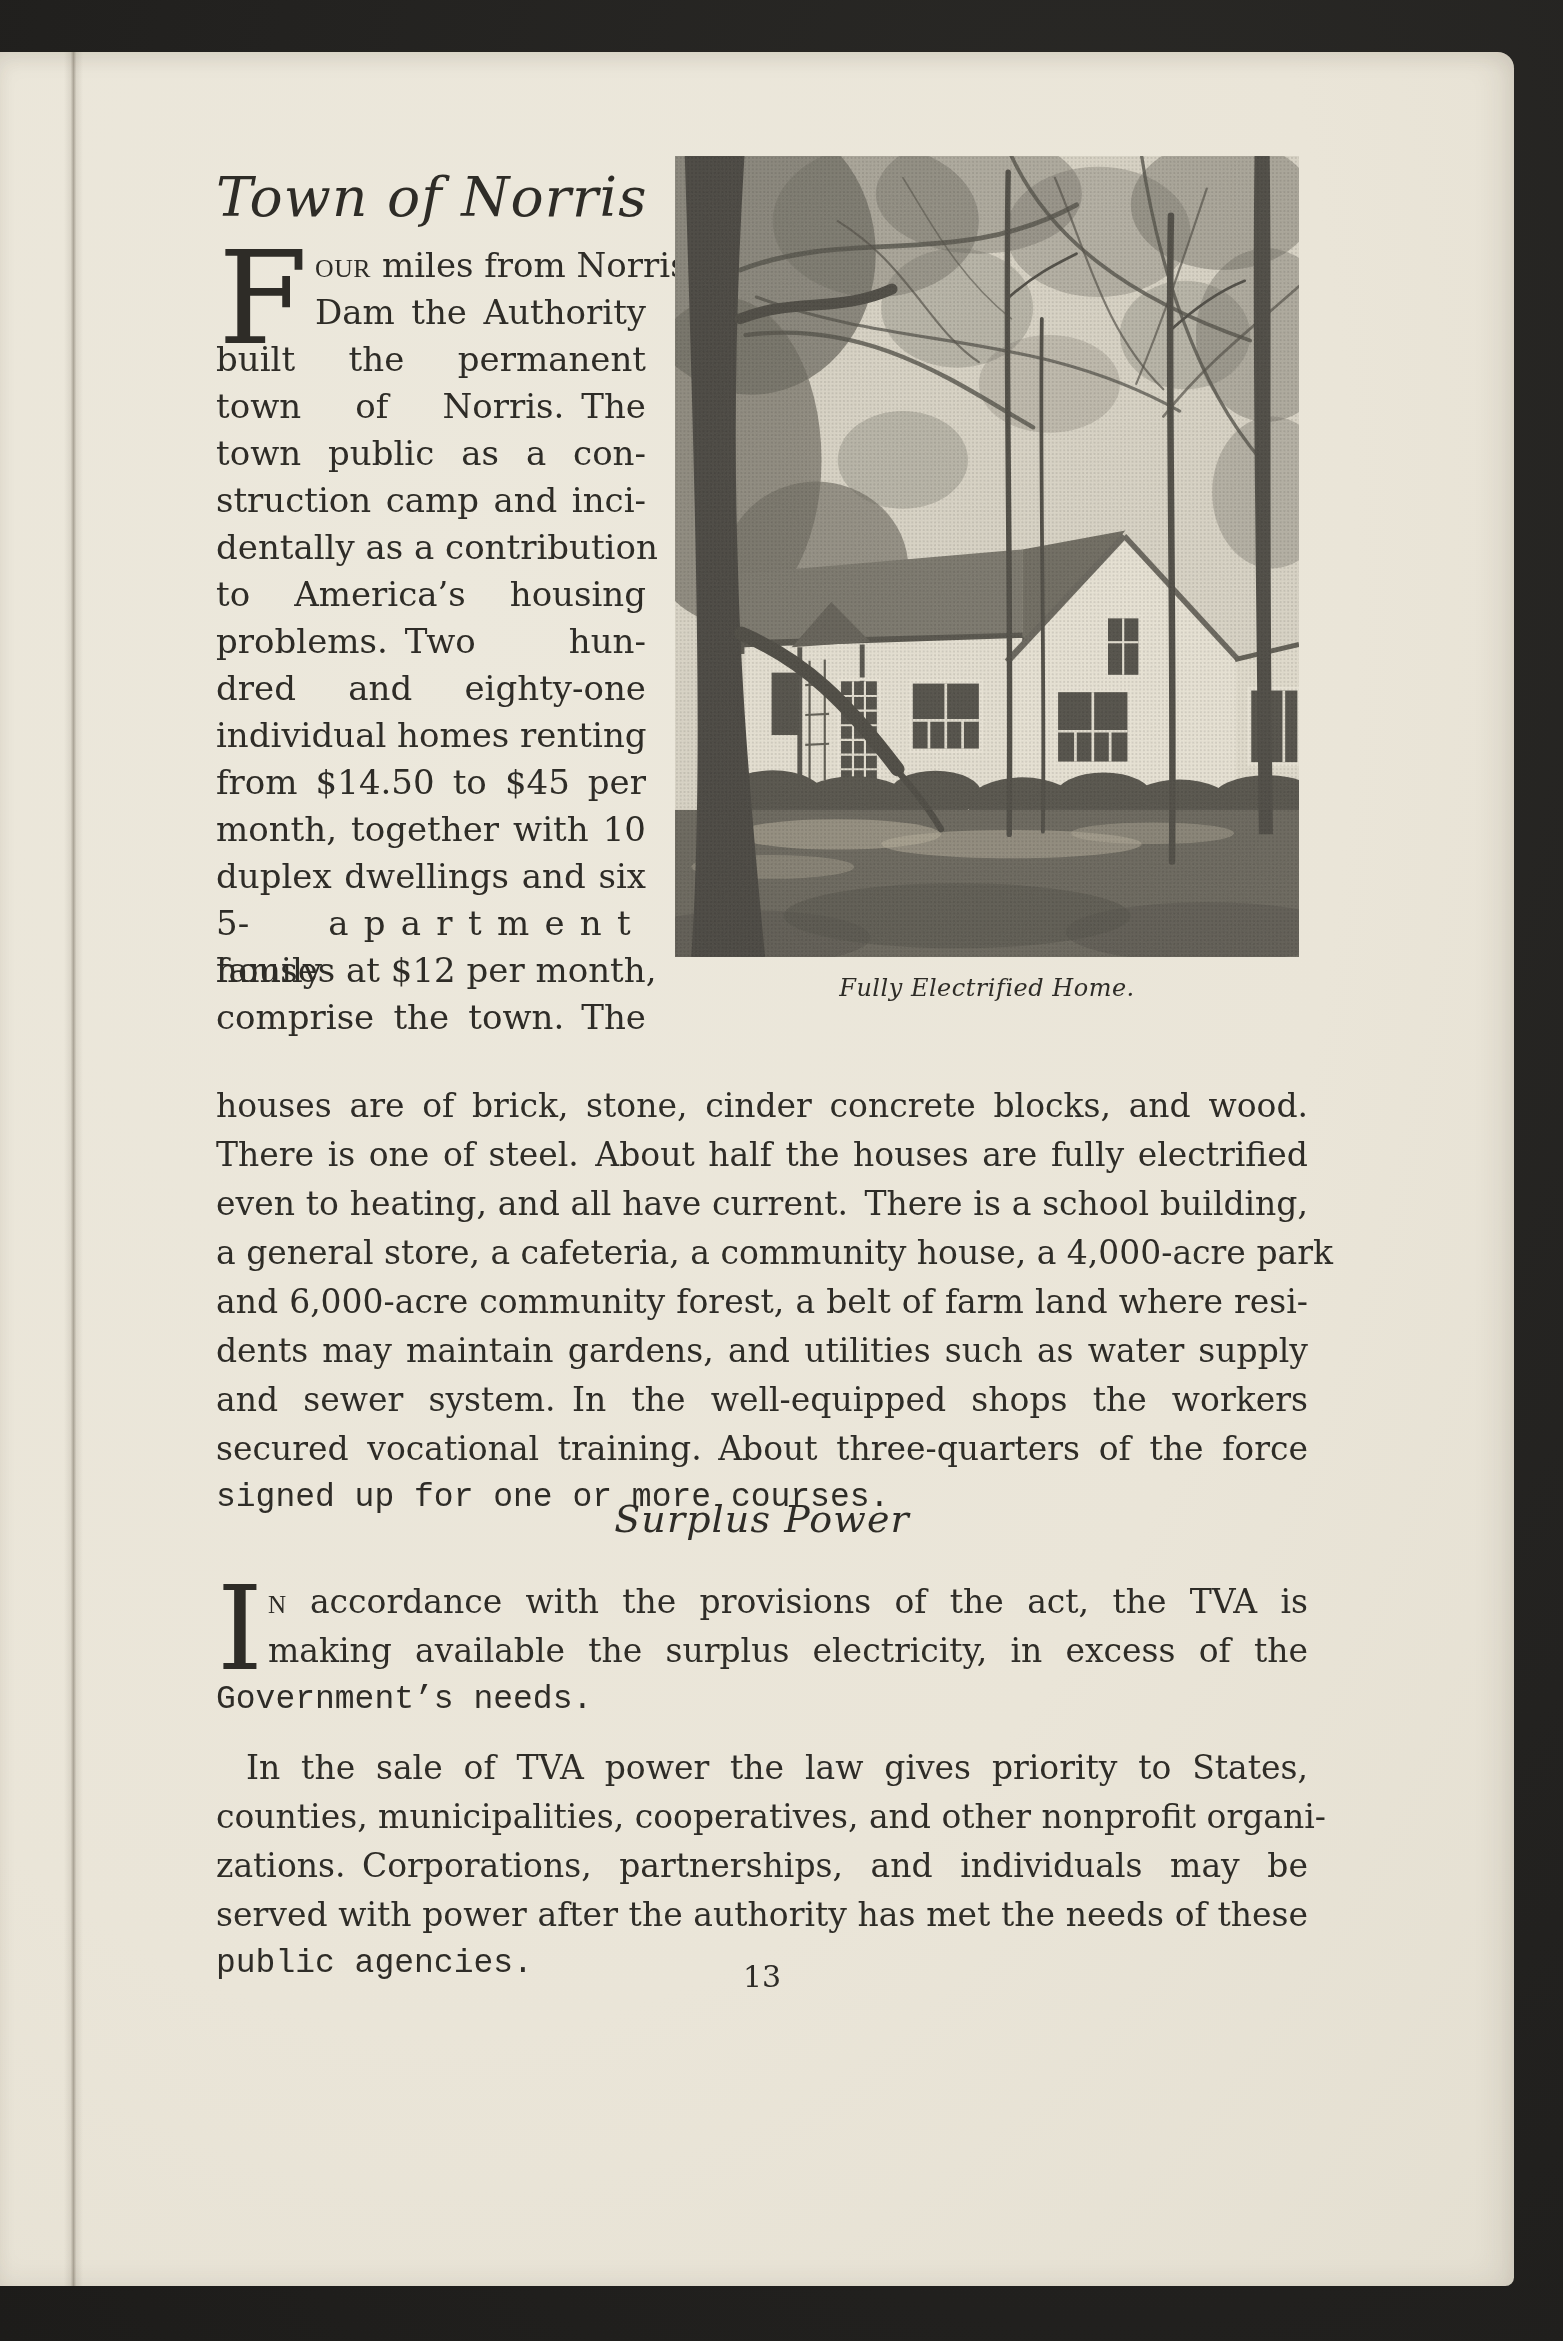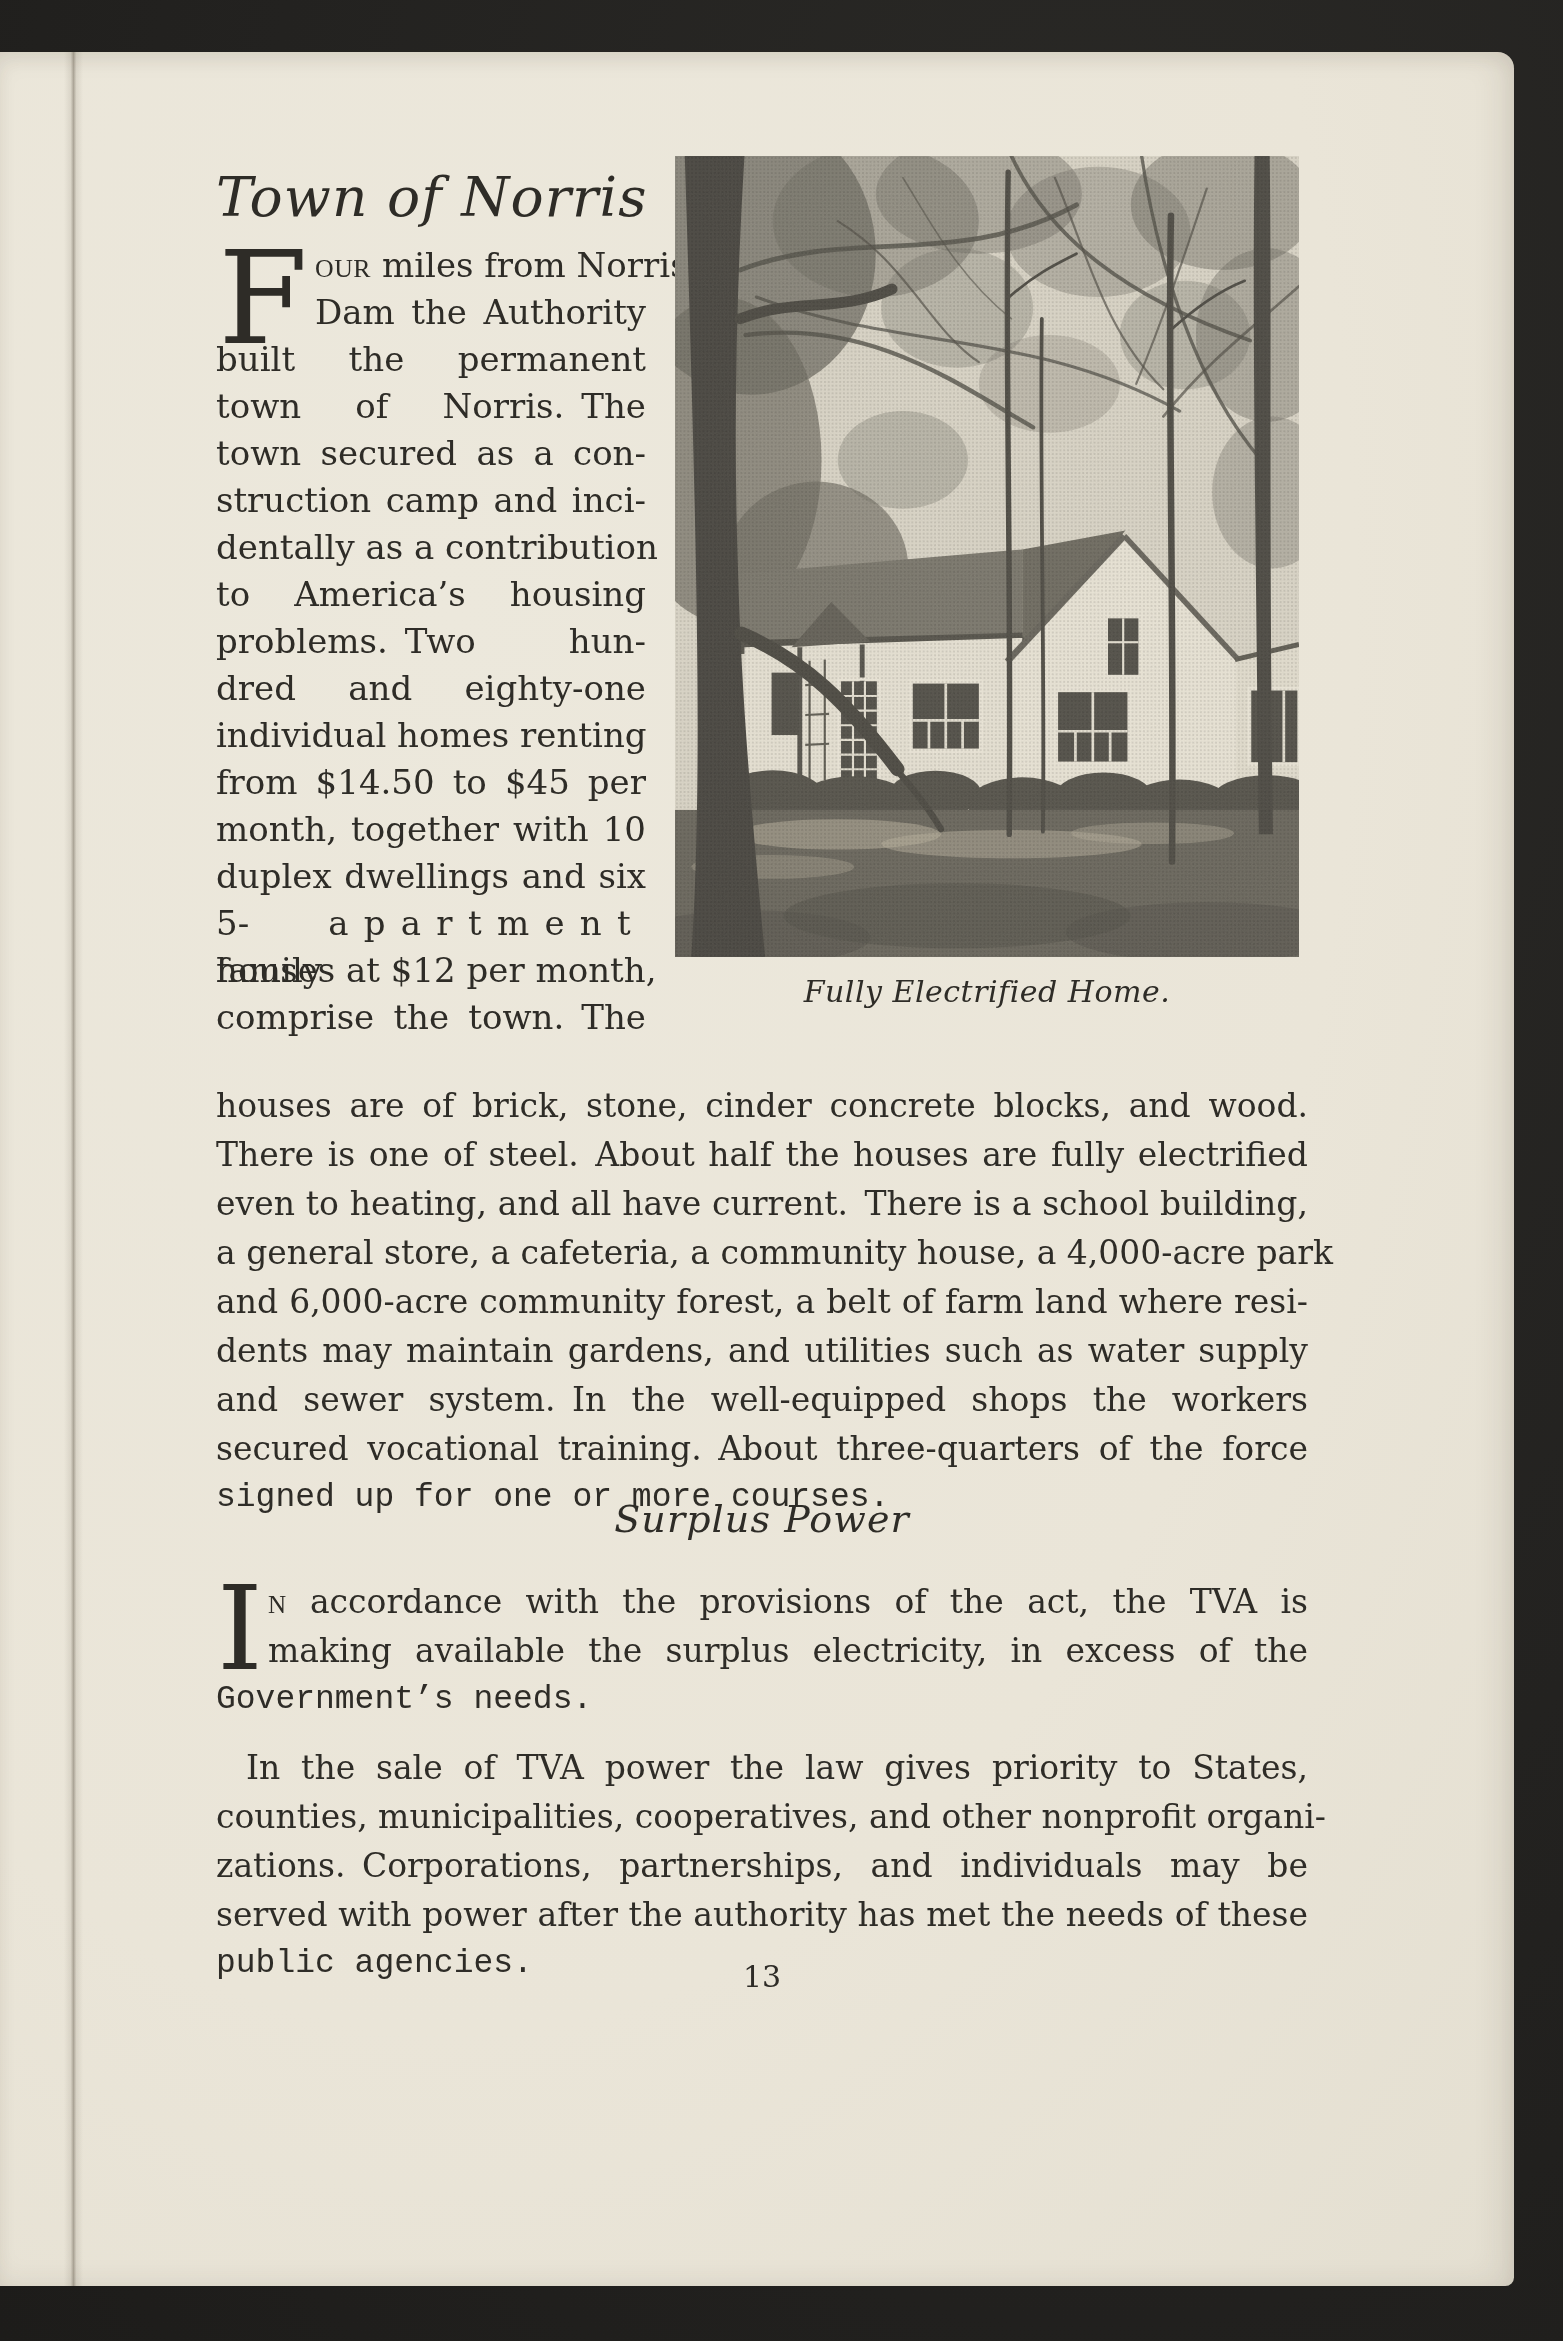--- a/index.html
+++ b/index.html
@@ -53,21 +53,21 @@
   }
   .photo svg{display:block;width:100%;height:100%;}
   .photo .halftone{
     position:absolute;inset:0;pointer-events:none;
     background-image:radial-gradient(rgba(30,28,24,.16) 0.6px, rgba(0,0,0,0) 0.8px);
     background-size:3.8px 3.8px;
     mix-blend-mode:multiply;
   }
   .caption{
     position:absolute;left:459px;top:922px;width:624px;
-    font-style:italic;font-size:30px;text-align:center;text-align-last:center;
+    font-style:italic;font-size:24px;text-align:center;text-align-last:center;
     white-space:nowrap;letter-spacing:0.5px;
   }
 
   .fullpara{
     position:absolute;left:0;top:1029px;width:1092px;
     font-size:33px;line-height:49px;
   }
   .fullpara .line{height:49px;}
 
   .heading2{
@@ -100,21 +100,21 @@
 
     <div class="title">Town of Norris</div>
 
     <span class="dropcap-f">F</span>
 
     <div class="leftcol">
       <div class="line ind-f"><span class="sc">OUR</span><span> miles from Norris</span></div>
       <div class="line ind-f">Dam the Authority</div>
       <div class="line">built the permanent</div>
       <div class="line">town of Norris. The</div>
-      <div class="line">town secured as a con-</div>
+      <div class="line">town public as a con-</div>
       <div class="line">struction camp and inci-</div>
       <div class="line">dentally as a contribution</div>
       <div class="line">to America’s housing</div>
       <div class="line">problems. Two hun-</div>
       <div class="line">dred and eighty-one</div>
       <div class="line">individual homes renting</div>
       <div class="line">from $14.50 to $45 per</div>
       <div class="line">month, together with 10</div>
       <div class="line">duplex dwellings and six</div>
       <div class="spread">

